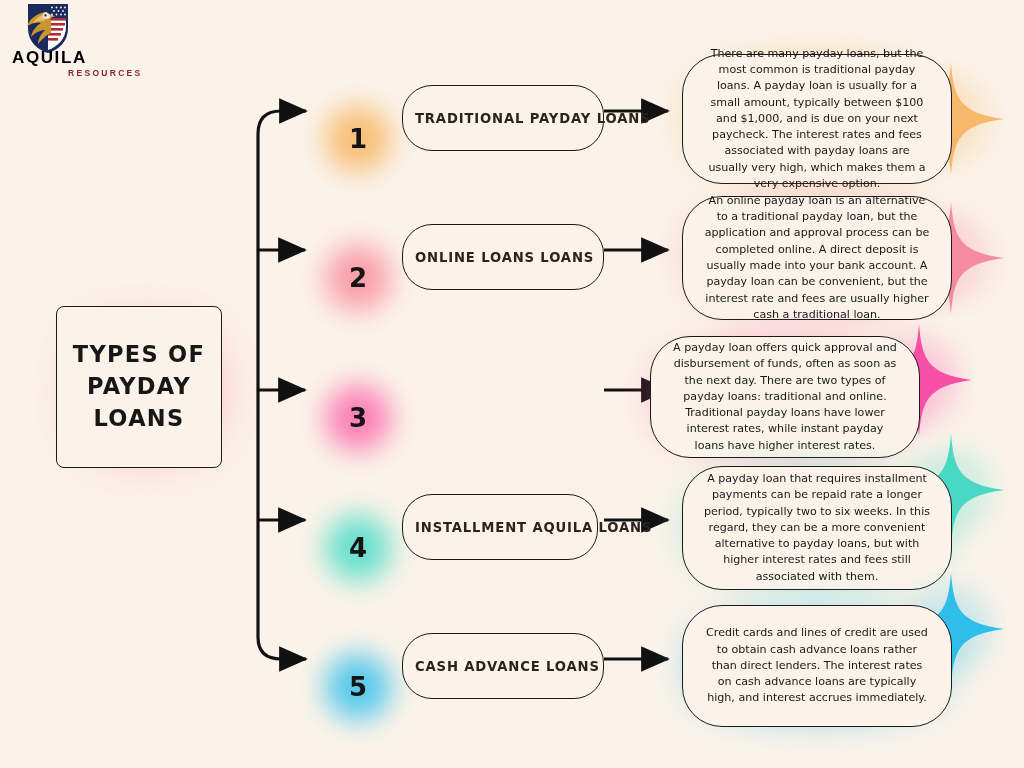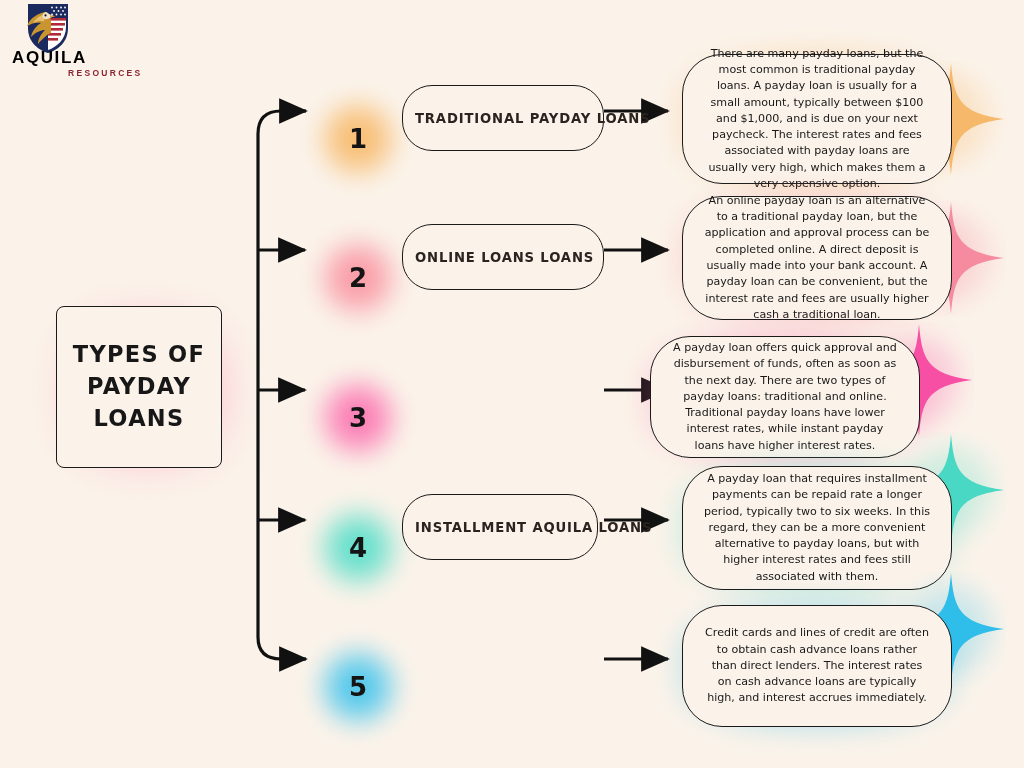--- a/index.html
+++ b/index.html
@@ -237,25 +237,28 @@
       </svg>
       <div class="descbox">
         <p>A payday loan that requires installment payments can be repaid rate a longer period, typically two to six weeks. In this regard, they can be a more convenient alternative to payday loans, but with higher interest rates and fees still associated with them.</p>
       </div>
     </div>
   </div>
 
   <div class="row" style="top:617px;height:100px;">
     <div class="numglow" style="left: 316px; top: 28px; background: radial-gradient(circle, rgb(63, 195, 236) 0%, rgba(63, 195, 236, 0.8) 34%, rgba(63, 195, 236, 0.333) 60%, rgba(63, 195, 236, 0) 80%);"></div>
     <div class="num" style="left:316px;top:28px;">5</div>
+    <div class="pill" style="left:402px;top:16px;width:202px;height:66px;">
+      <span>CASH ADVANCE LOANS</span>
+    </div>
     <div class="descwrap" style="left:668px;top:-22px;width:298px;height:142px;">
       <div class="descglow" style="background: radial-gradient(rgba(63, 195, 236, 0.6) 0%, rgba(63, 195, 236, 0.333) 55%, rgba(63, 195, 236, 0) 84%);"></div>
       <svg class="sparkle" style="left:228px;top:-24px;" width="110" height="116" viewBox="0 0 110 116">
         <ellipse cx="55" cy="58" rx="42" ry="44" fill="#2fbde9" opacity="0.22" style="filter:blur(13px)"></ellipse>
         <path d="M55 2 C58 36 62 52 108 58 C62 64 58 80 55 114 C52 80 48 64 2 58 C48 52 52 36 55 2 Z" fill="#2fbde9"></path>
       </svg>
       <div class="descbox">
-        <p>Credit cards and lines of credit are often to obtain cash advance loans rather than direct lenders. The interest rates on cash advance loans are typically high, and interest accrues immediately.</p>
+        <p>Credit cards and lines of credit are used to obtain cash advance loans rather than direct lenders. The interest rates on cash advance loans are typically high, and interest accrues immediately.</p>
       </div>
     </div>
   </div>
 
 </div>
 
 </body></html>

